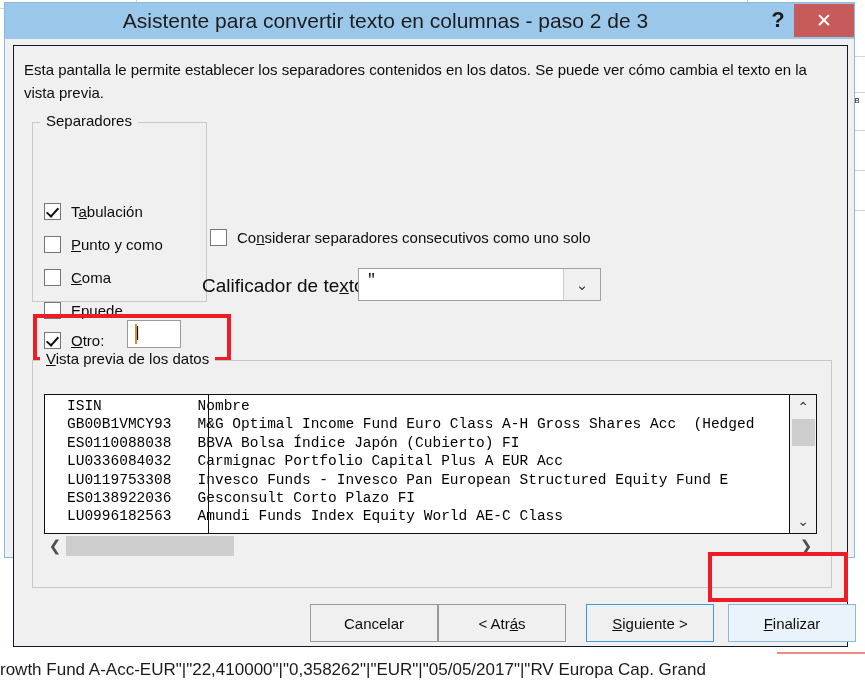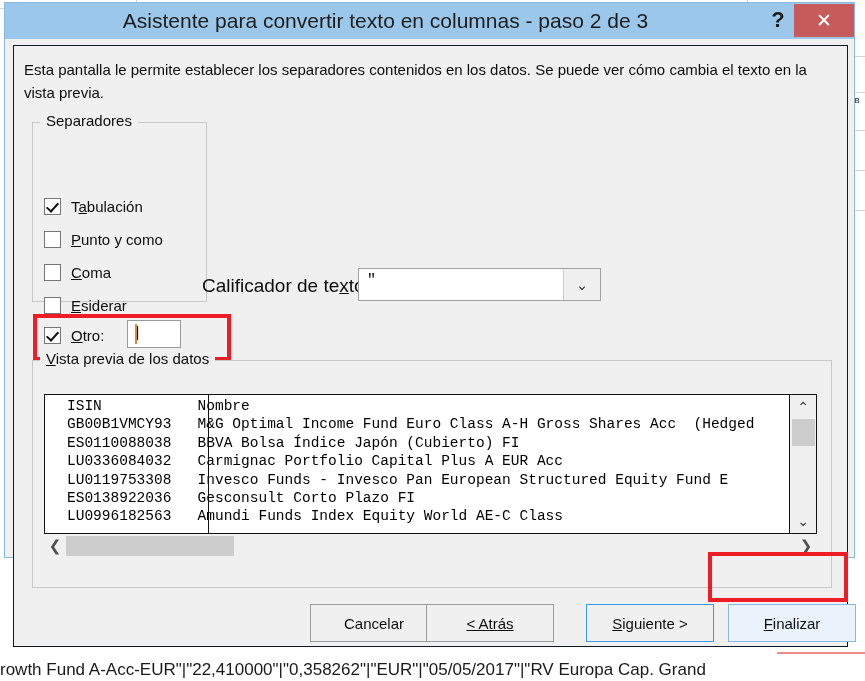--- a/index.html
+++ b/index.html
@@ -166,21 +166,21 @@
     background: #f0f0f0;
     padding: 0 6px;
     font-size: 15px;
     color: #0d0d0d;
   }
   .chk-row {
     position: absolute;
     left: 30px;
     height: 22px;
     display: flex;
-    align-items: flex-start;
+    align-items: flex-end;
     cursor: pointer;
   }
   .chk-box {
     width: 17px; height: 17px;
     border: 1px solid #767676;
     background: #fff;
     box-sizing: border-box;
     position: relative;
     flex: 0 0 auto;
   }
@@ -384,21 +384,21 @@
     border: 1px solid #9a9a9a;
     box-sizing: border-box;
     font-size: 15px;
     color: #0d0d0d;
     display: flex;
     align-items: center;
     justify-content: center;
     cursor: pointer;
   }
   #btn-cancelar { left: 296px; width: 128px; }
-  #btn-atras    { left: 412px; width: 128px; text-decoration: underline; }
+  #btn-atras    { left: 424px; width: 128px; }
   #btn-siguiente{ left: 572px; width: 128px; border-color: #3b9ae1; }
   #btn-finalizar{ left: 714px; width: 128px; border-color: #8ab9e0; background: #eaf3fb; }
 
   #red-box-finalizar {
     position: absolute;
     left: 708px; top: 552px;
     width: 140px; height: 50px;
     border: 4px solid #ee1c25;
     box-sizing: border-box;
     pointer-events: none;
@@ -446,32 +446,36 @@
       <span class="chk-label"><span class="acc">P</span><span>unto y como</span></span>
     </div>
 
     <div class="chk-row" style="top:218px">
       <span class="chk-box"></span>
       <span class="chk-label"><span class="acc">C</span><span>oma</span></span>
     </div>
 
     <div class="chk-row" style="top:251px">
       <span class="chk-box"></span>
-      <span class="chk-label"><span class="acc">E</span><span>siderar</span></span>
+      <span class="chk-label"><span class="acc">E</span><span>puede</span></span>
     </div>
 
     <div class="chk-row" style="top:281px">
       <span class="chk-box checked"></span>
       <span class="chk-label"><span class="acc">O</span><span>tro:</span></span>
     </div>
 
     <div id="otro-input">|</div>
     <div id="otro-caret"></div>
     <div id="red-box-otro"></div>
 
+    <div id="consec-row">
+      <span class="chk-box"></span>
+      <span class="chk-label"><span>Co</span><span class="acc">n</span><span>siderar separadores consecutivos como uno solo</span></span>
+    </div>
 
     <div id="qualifier-label"><span>Calificador de te</span><span class="acc">x</span><span>to:</span></div>
 
     <div id="qualifier-combo">
       <span id="qualifier-value">"</span>
       <span id="qualifier-arrow">⌄</span>
     </div>
 
     <div id="preview-group"></div>
     <div id="preview-legend"><span class="acc">V</span><span>ista previa de los datos</span></div>

